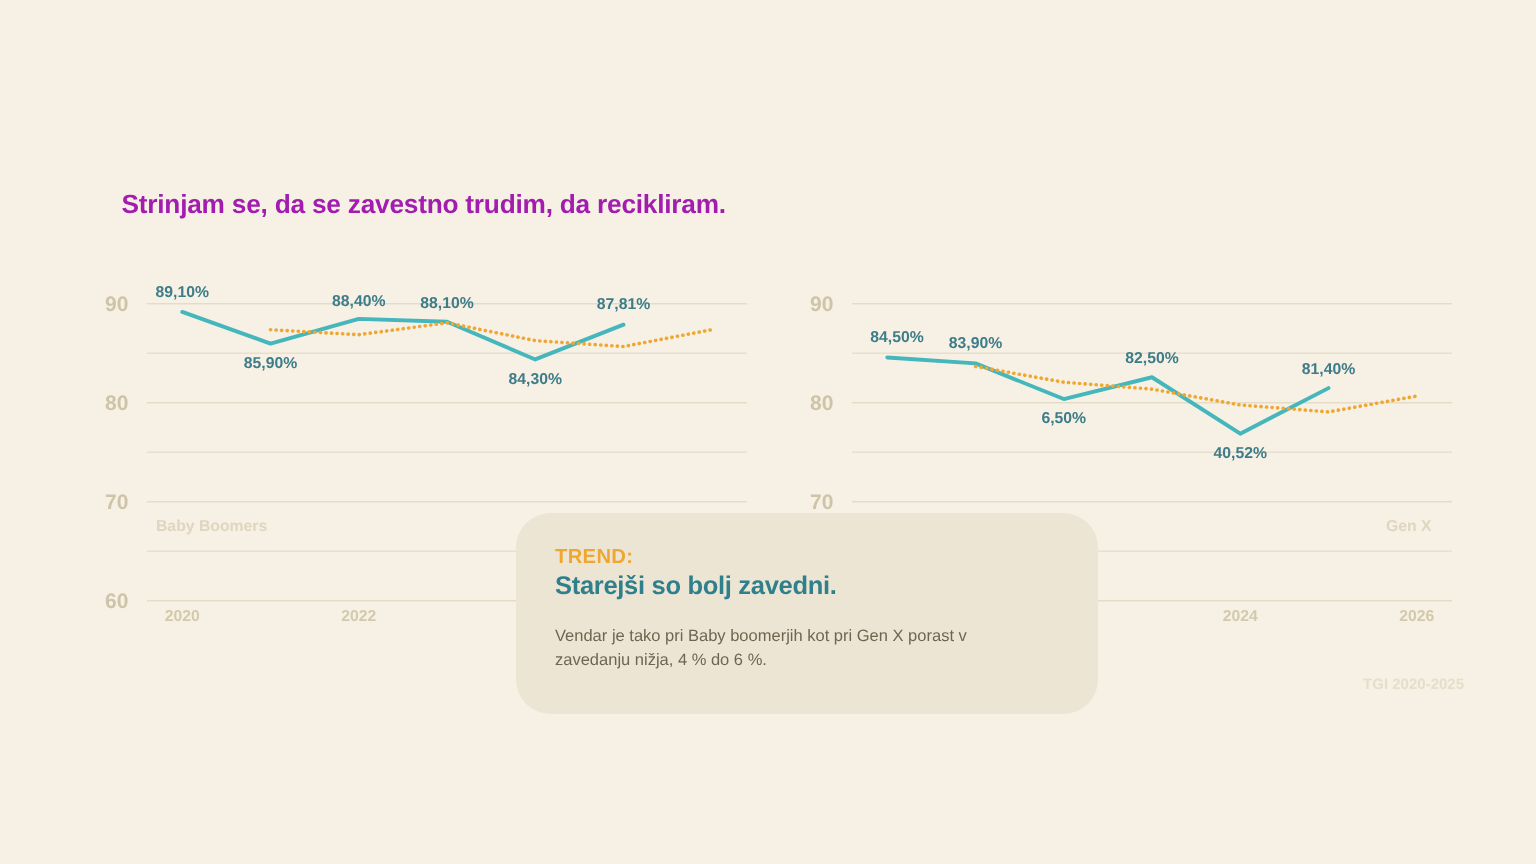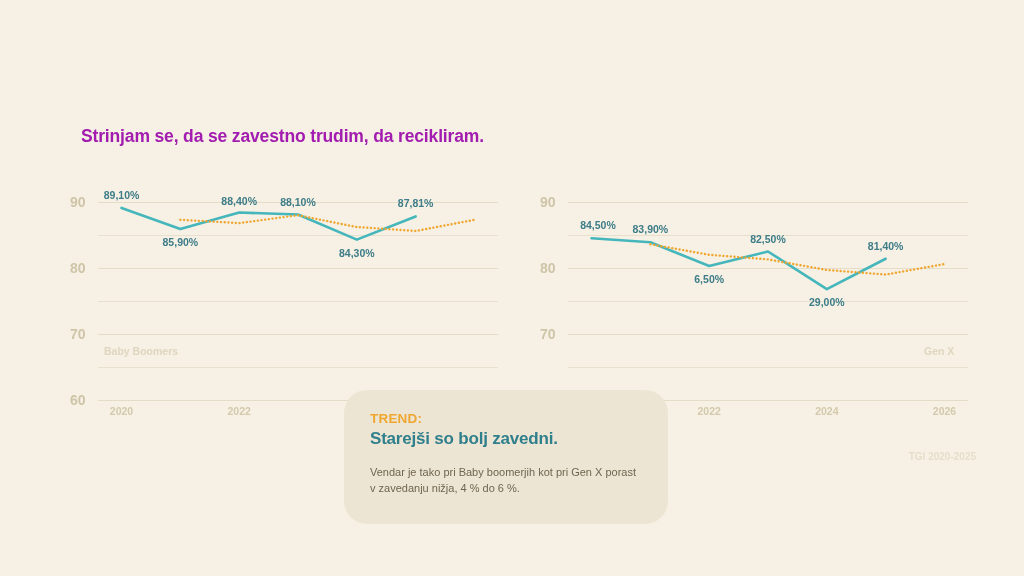--- a/index.html
+++ b/index.html
@@ -108,27 +108,26 @@
     white-space: nowrap;
   }
   #genlabel-left  { left: 104px; top: 345px; }
   #genlabel-right { left: 924px; top: 345px; }
 
   
   .callout {
     position: absolute;
     left: 344px;
     top: 342px;
-    width: 324px;
+    width: 388px;
     height: 134px;
     background: #EDE5D3;
     border-radius: 23px;
     box-sizing: border-box;
     padding: 21px 26px 0 26px;
-    margin-top: 48px;
   }
   .callout-kicker {
     font-size: 13.5px;
     font-weight: bold;
     color: #F0A732;
     letter-spacing: 0.2px;
     line-height: 1.15;
   }
   .callout-headline {
     font-size: 17px;
@@ -210,21 +209,21 @@
       <div class="xtick" style="left: 296.824px;">2024</div>
       <div class="xtick" style="left: 414.471px;">2026</div>
       <svg class="series-svg" viewBox="0 0 400 198">
         <polyline points="23.529411764710602,36.30000000000001 82.35294117647373,40.25999999999996 141.17647058823687,64.02000000000004 200,49.5 258.8235294117631,87.12 317.64705882352627,56.75999999999996" fill="none" stroke="#45B6BB" stroke-width="2.6" stroke-linecap="round" stroke-linejoin="round"></polyline>
         <polyline points="82.35294117647373,42.24000000000004 141.17647058823687,52.80000000000001 200,57.420000000000016 258.8235294117631,67.97999999999999 317.64705882352627,72.60000000000001 376.4705882352894,62.04000000000005" fill="none" stroke="#F0A732" stroke-width="2.4" stroke-dasharray="0.1 3.6" stroke-linecap="round"></polyline>
       </svg>
       <div class="dlabel" style="left: 56px; top: 29.3px; padding-left: 24px;">84,50%</div>
       <div class="dlabel" style="left: 120.353px; top: 33.26px; text-align: right;">83,90%</div>
       <div class="dlabel" style="left: 179.176px; top: 83.02px;">6,50%</div>
       <div class="dlabel" style="left: 238px; top: 42.5px;">82,50%</div>
-      <div class="dlabel" style="left: 296.824px; top: 106.12px;">29,00%</div>
+      <div class="dlabel" style="left: 296.824px; top: 106.12px;">40,52%</div>
       <div class="dlabel" style="left: 355.647px; top: 49.76px;">81,40%</div>
     </div>
 
   <div class="gen-label" id="genlabel-left">Baby Boomers</div>
   <div class="gen-label" id="genlabel-right">Gen X</div>
 
   <div class="callout">
     <div class="callout-kicker">TREND:</div>
     <div class="callout-headline">Starejši so bolj zavedni.</div>
     <div class="callout-body">Vendar je tako pri Baby boomerjih kot pri Gen X porast v zavedanju nižja, 4 % do 6 %.</div>

